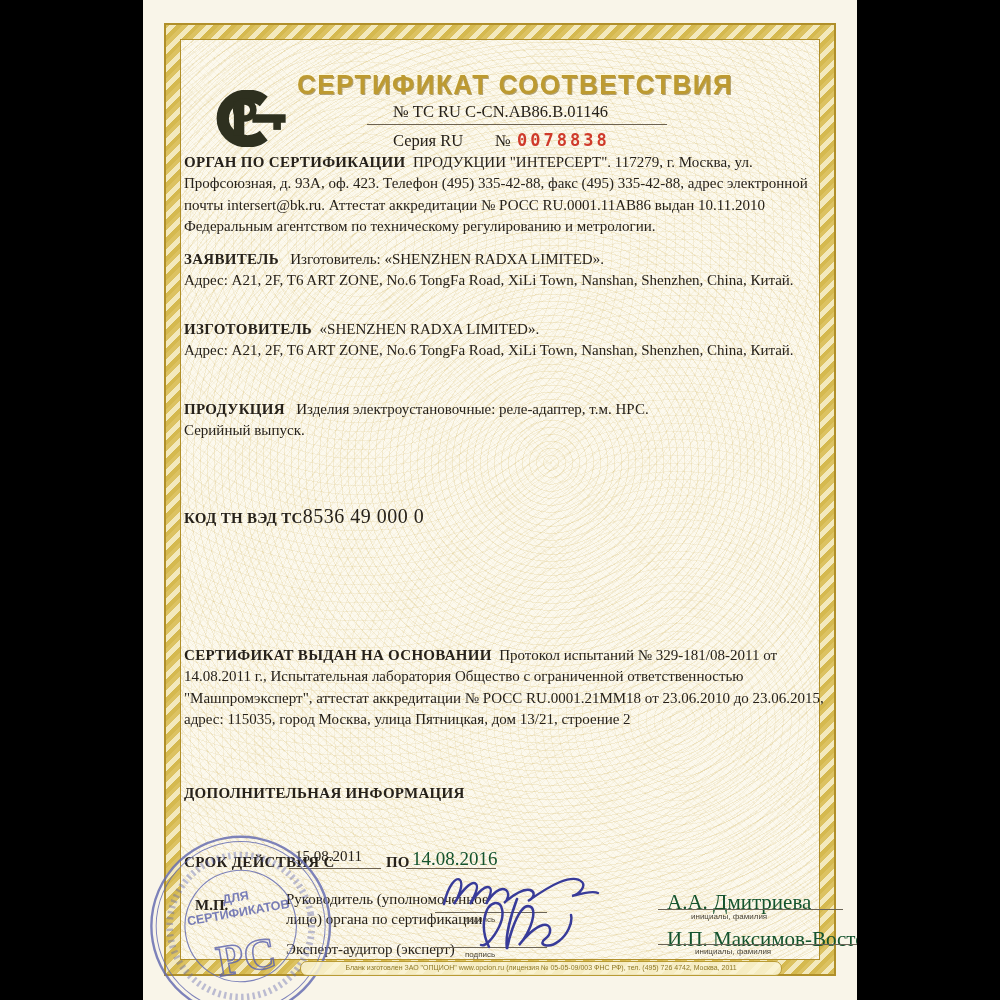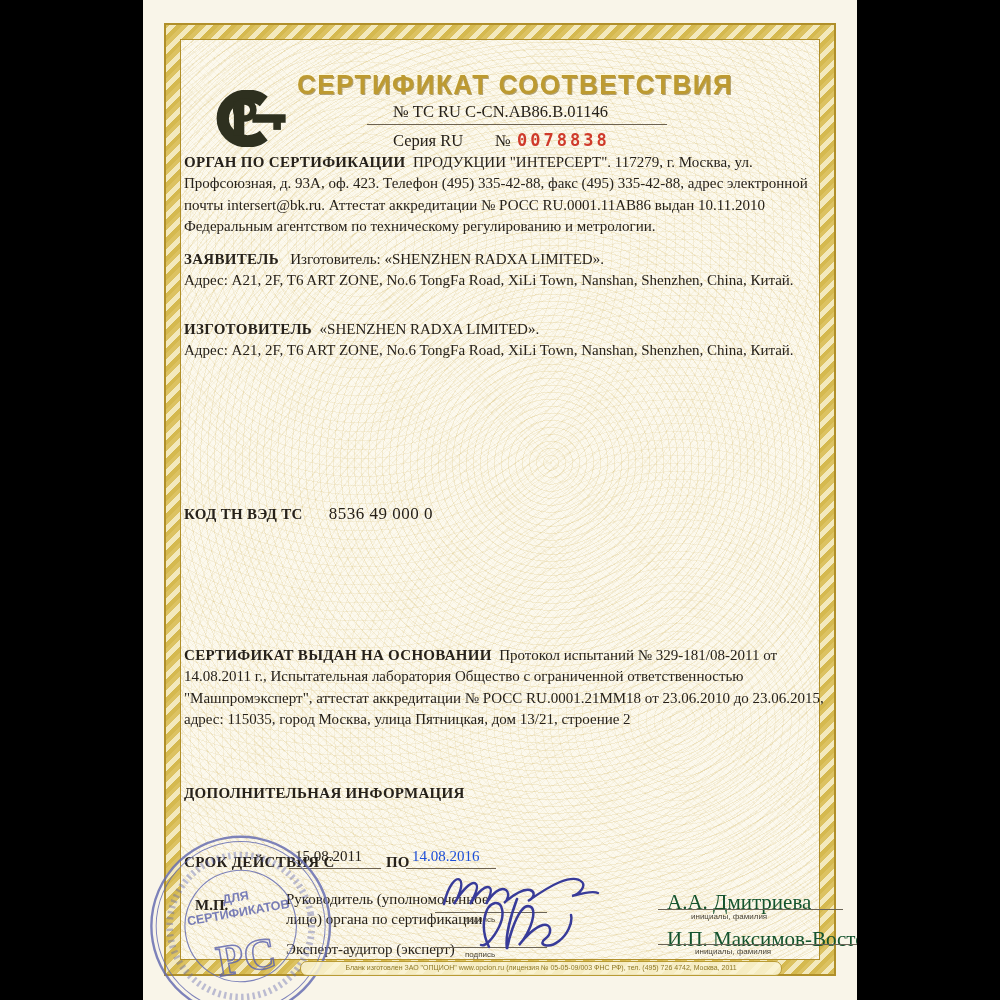--- a/index.html
+++ b/index.html
@@ -50,26 +50,26 @@
   .num-underline{position:absolute;left:224px;top:124px;width:300px;border-bottom:1px solid #6d6250;}
   .series-row{position:absolute;left:250px;top:131px;font-size:16.5px;color:#26211a;white-space:nowrap;}
   .series-no{position:absolute;left:352px;top:131px;font-size:16.5px;color:#26211a;}
   .series-value{
     position:absolute;left:374px;top:130px;
     font-family:"DejaVu Sans Mono","Liberation Mono",monospace;font-weight:bold;
     font-size:17px;color:#cf3a2a;letter-spacing:3px;
   }
   .sec{position:absolute;left:41px;width:640px;font-size:15px;line-height:1.42;color:#26211a;}
   .sec b{letter-spacing:.3px;}
-  .code-value{font-size:17px;margin-left:26px;letter-spacing:.5px;}
+  .code-value{font-size:20px;letter-spacing:.5px;}
   .validity-label{position:absolute;left:41px;top:854px;font-size:15px;font-weight:bold;color:#26211a;letter-spacing:.3px;}
   .date1{position:absolute;left:152px;top:848px;font-size:15px;color:#26211a;}
   .dateline1{position:absolute;left:146px;top:868px;width:92px;border-bottom:1px solid #6d6250;}
   .po{position:absolute;left:243px;top:854px;font-size:15px;font-weight:bold;color:#26211a;}
-  .date2{position:absolute;left:269px;top:848px;font-size:15px;color:#1d4ed8;}
+  .date2{position:absolute;left:269px;top:848px;font-size:19px;color:#14532d;}
   .dateline2{position:absolute;left:263px;top:868px;width:90px;border-bottom:1px solid #6d6250;}
   .mp{position:absolute;left:52px;top:897px;font-size:15px;font-weight:bold;color:#26211a;}
   .head-title{position:absolute;left:143px;top:889px;width:205px;font-size:15px;font-weight:normal;line-height:1.35;color:#26211a;}
   .expert-title{position:absolute;left:143px;top:941px;width:260px;font-size:15px;font-weight:normal;color:#26211a;}
   .sigline{position:absolute;border-bottom:1px solid #6b6456;width:112px;}
   .caption{position:absolute;font-family:"Liberation Sans",sans-serif;font-size:8px;color:#4a453a;}
   .pname{position:absolute;font-size:21px;color:#14532d;white-space:nowrap;text-align:right;}
   .nameline{position:absolute;border-bottom:1px solid #6b6456;}
   .signature{position:absolute;z-index:3;}
   .stamp{position:absolute;left:2px;top:830px;z-index:4;opacity:.82;transform:rotate(-10deg);}
@@ -121,20 +121,25 @@
       <span>Изготовитель: «SHENZHEN RADXA LIMITED».</span>
       <div>Адрес: A21, 2F, T6 ART ZONE, No.6 TongFa Road, XiLi Town, Nanshan, Shenzhen, China, Китай.</div>
     </div>
 
     <div class="sec" style="top:319px">
       <b>ИЗГОТОВИТЕЛЬ</b>&nbsp;
       <span>«SHENZHEN RADXA LIMITED».</span>
       <div>Адрес: A21, 2F, T6 ART ZONE, No.6 TongFa Road, XiLi Town, Nanshan, Shenzhen, China, Китай.</div>
     </div>
 
+    <div class="sec" style="top:399px">
+      <b>ПРОДУКЦИЯ</b>&nbsp;&nbsp;
+      <span>Изделия электроустановочные: реле-адаптер, т.м. НРС.</span>
+      <div>Серийный выпуск.</div>
+    </div>
 
     <div class="sec" style="top:502px">
       <b>КОД ТН ВЭД ТС</b><span class="code-value">8536 49 000 0</span>
     </div>
 
 
     <div class="sec" style="top:645px">
       <b>СЕРТИФИКАТ ВЫДАН НА ОСНОВАНИИ</b>&nbsp;
       <span>Протокол испытаний № 329-181/08-2011 от 14.08.2011 г., Испытательная лаборатория Общество с ограниченной ответственностью "Машпромэксперт", аттестат аккредитации № РОСС RU.0001.21ММ18 от 23.06.2010 до 23.06.2015, адрес: 115035, город Москва, улица Пятницкая, дом 13/21, строение 2</span>
     </div>

